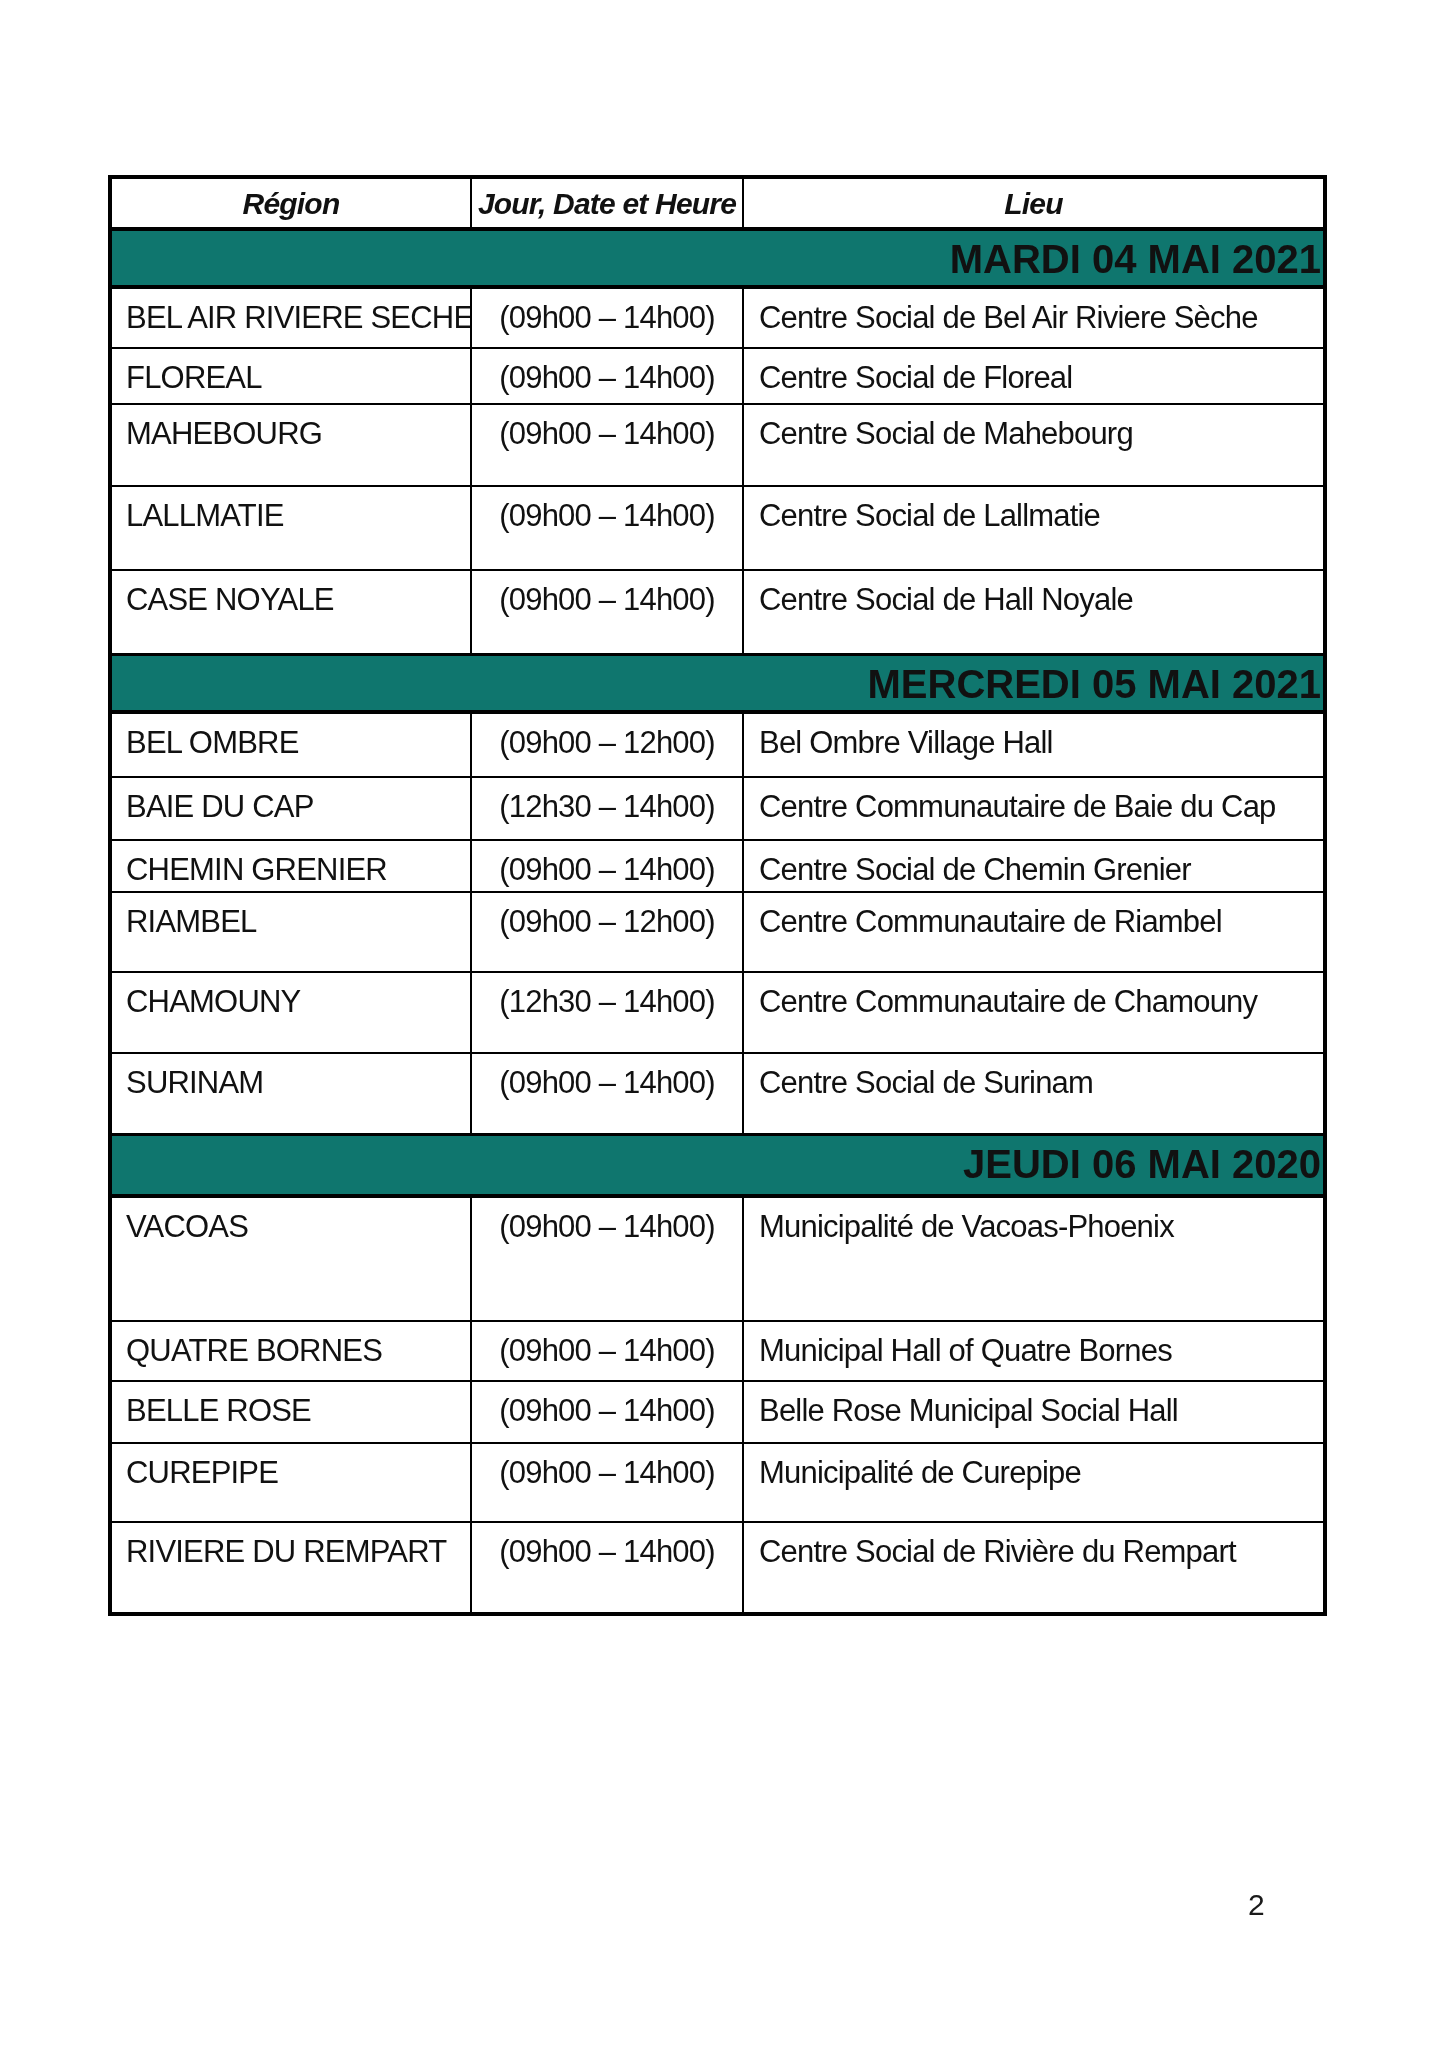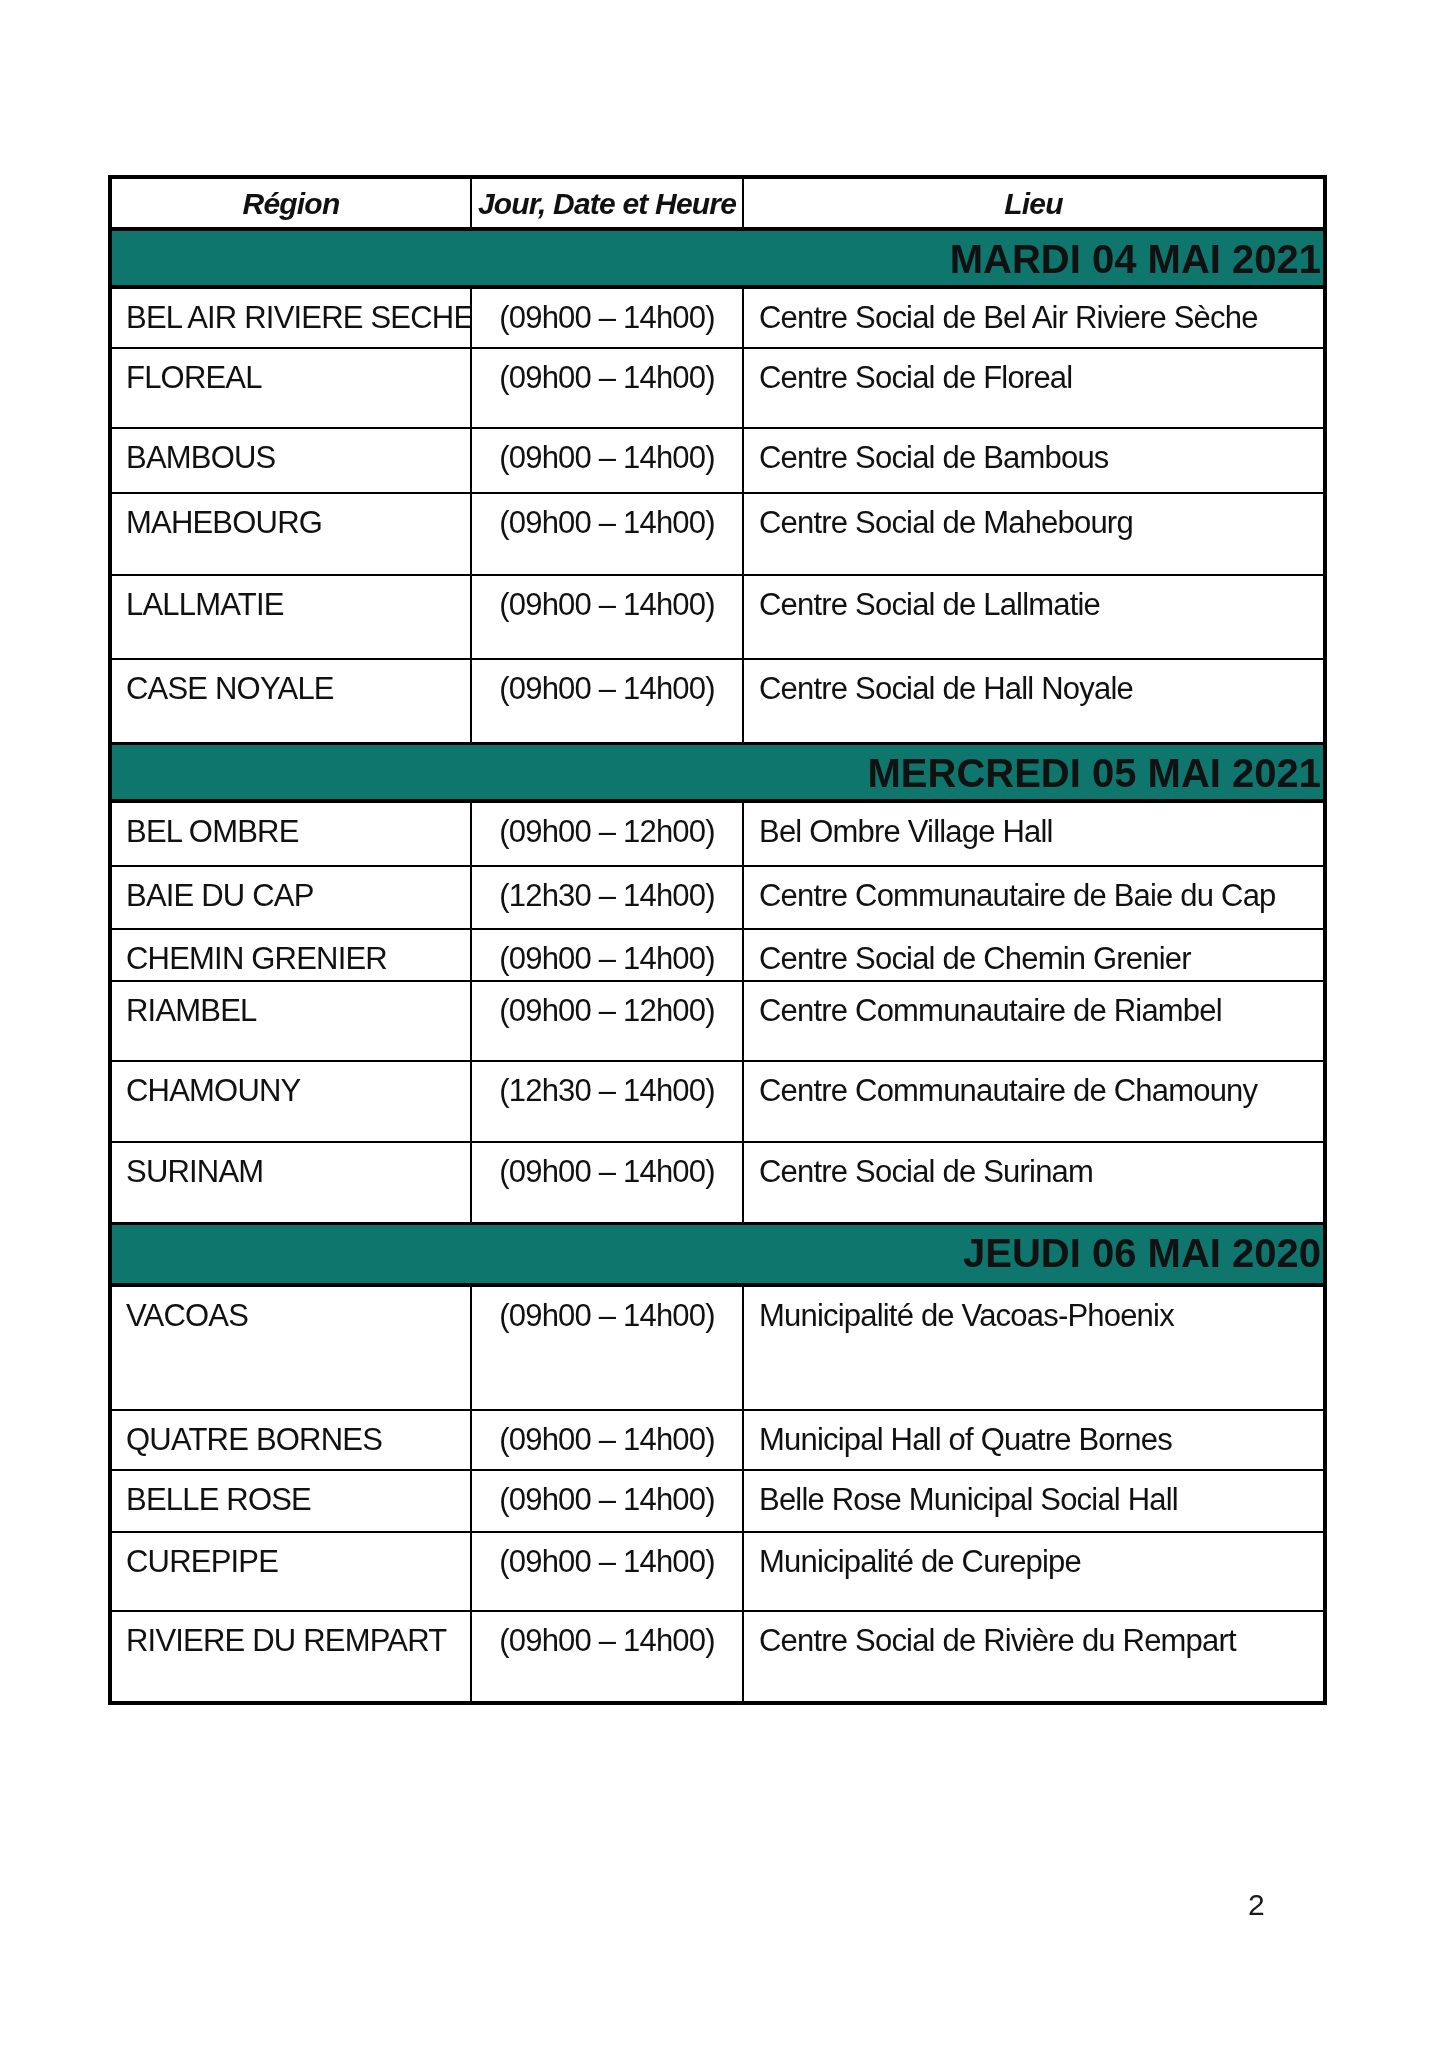--- a/index.html
+++ b/index.html
@@ -98,29 +98,24 @@
     </thead>
     <tbody>
         <tr class="band" style="height: 58px;">
           <td colspan="3">MARDI 04 MAI 2021</td>
         </tr>
         <tr style="height: 61px;">
           <td class="region">BEL AIR RIVIERE SECHE</td>
           <td class="time">(09h00 – 14h00)</td>
           <td class="lieu">Centre Social de Bel Air Riviere Sèche</td>
         </tr>
-        <tr style="height: 80px;">
+        <tr style="height: 56px;">
           <td class="region">FLOREAL</td>
           <td class="time">(09h00 – 14h00)</td>
           <td class="lieu">Centre Social de Floreal</td>
-        </tr>
-        <tr style="height: 65px;">
-          <td class="region">BAMBOUS</td>
-          <td class="time">(09h00 – 14h00)</td>
-          <td class="lieu">Centre Social de Bambous</td>
         </tr>
         <tr style="height: 82px;">
           <td class="region">MAHEBOURG</td>
           <td class="time">(09h00 – 14h00)</td>
           <td class="lieu">Centre Social de Mahebourg</td>
         </tr>
         <tr style="height: 84px;">
           <td class="region">LALLMATIE</td>
           <td class="time">(09h00 – 14h00)</td>
           <td class="lieu">Centre Social de Lallmatie</td>

